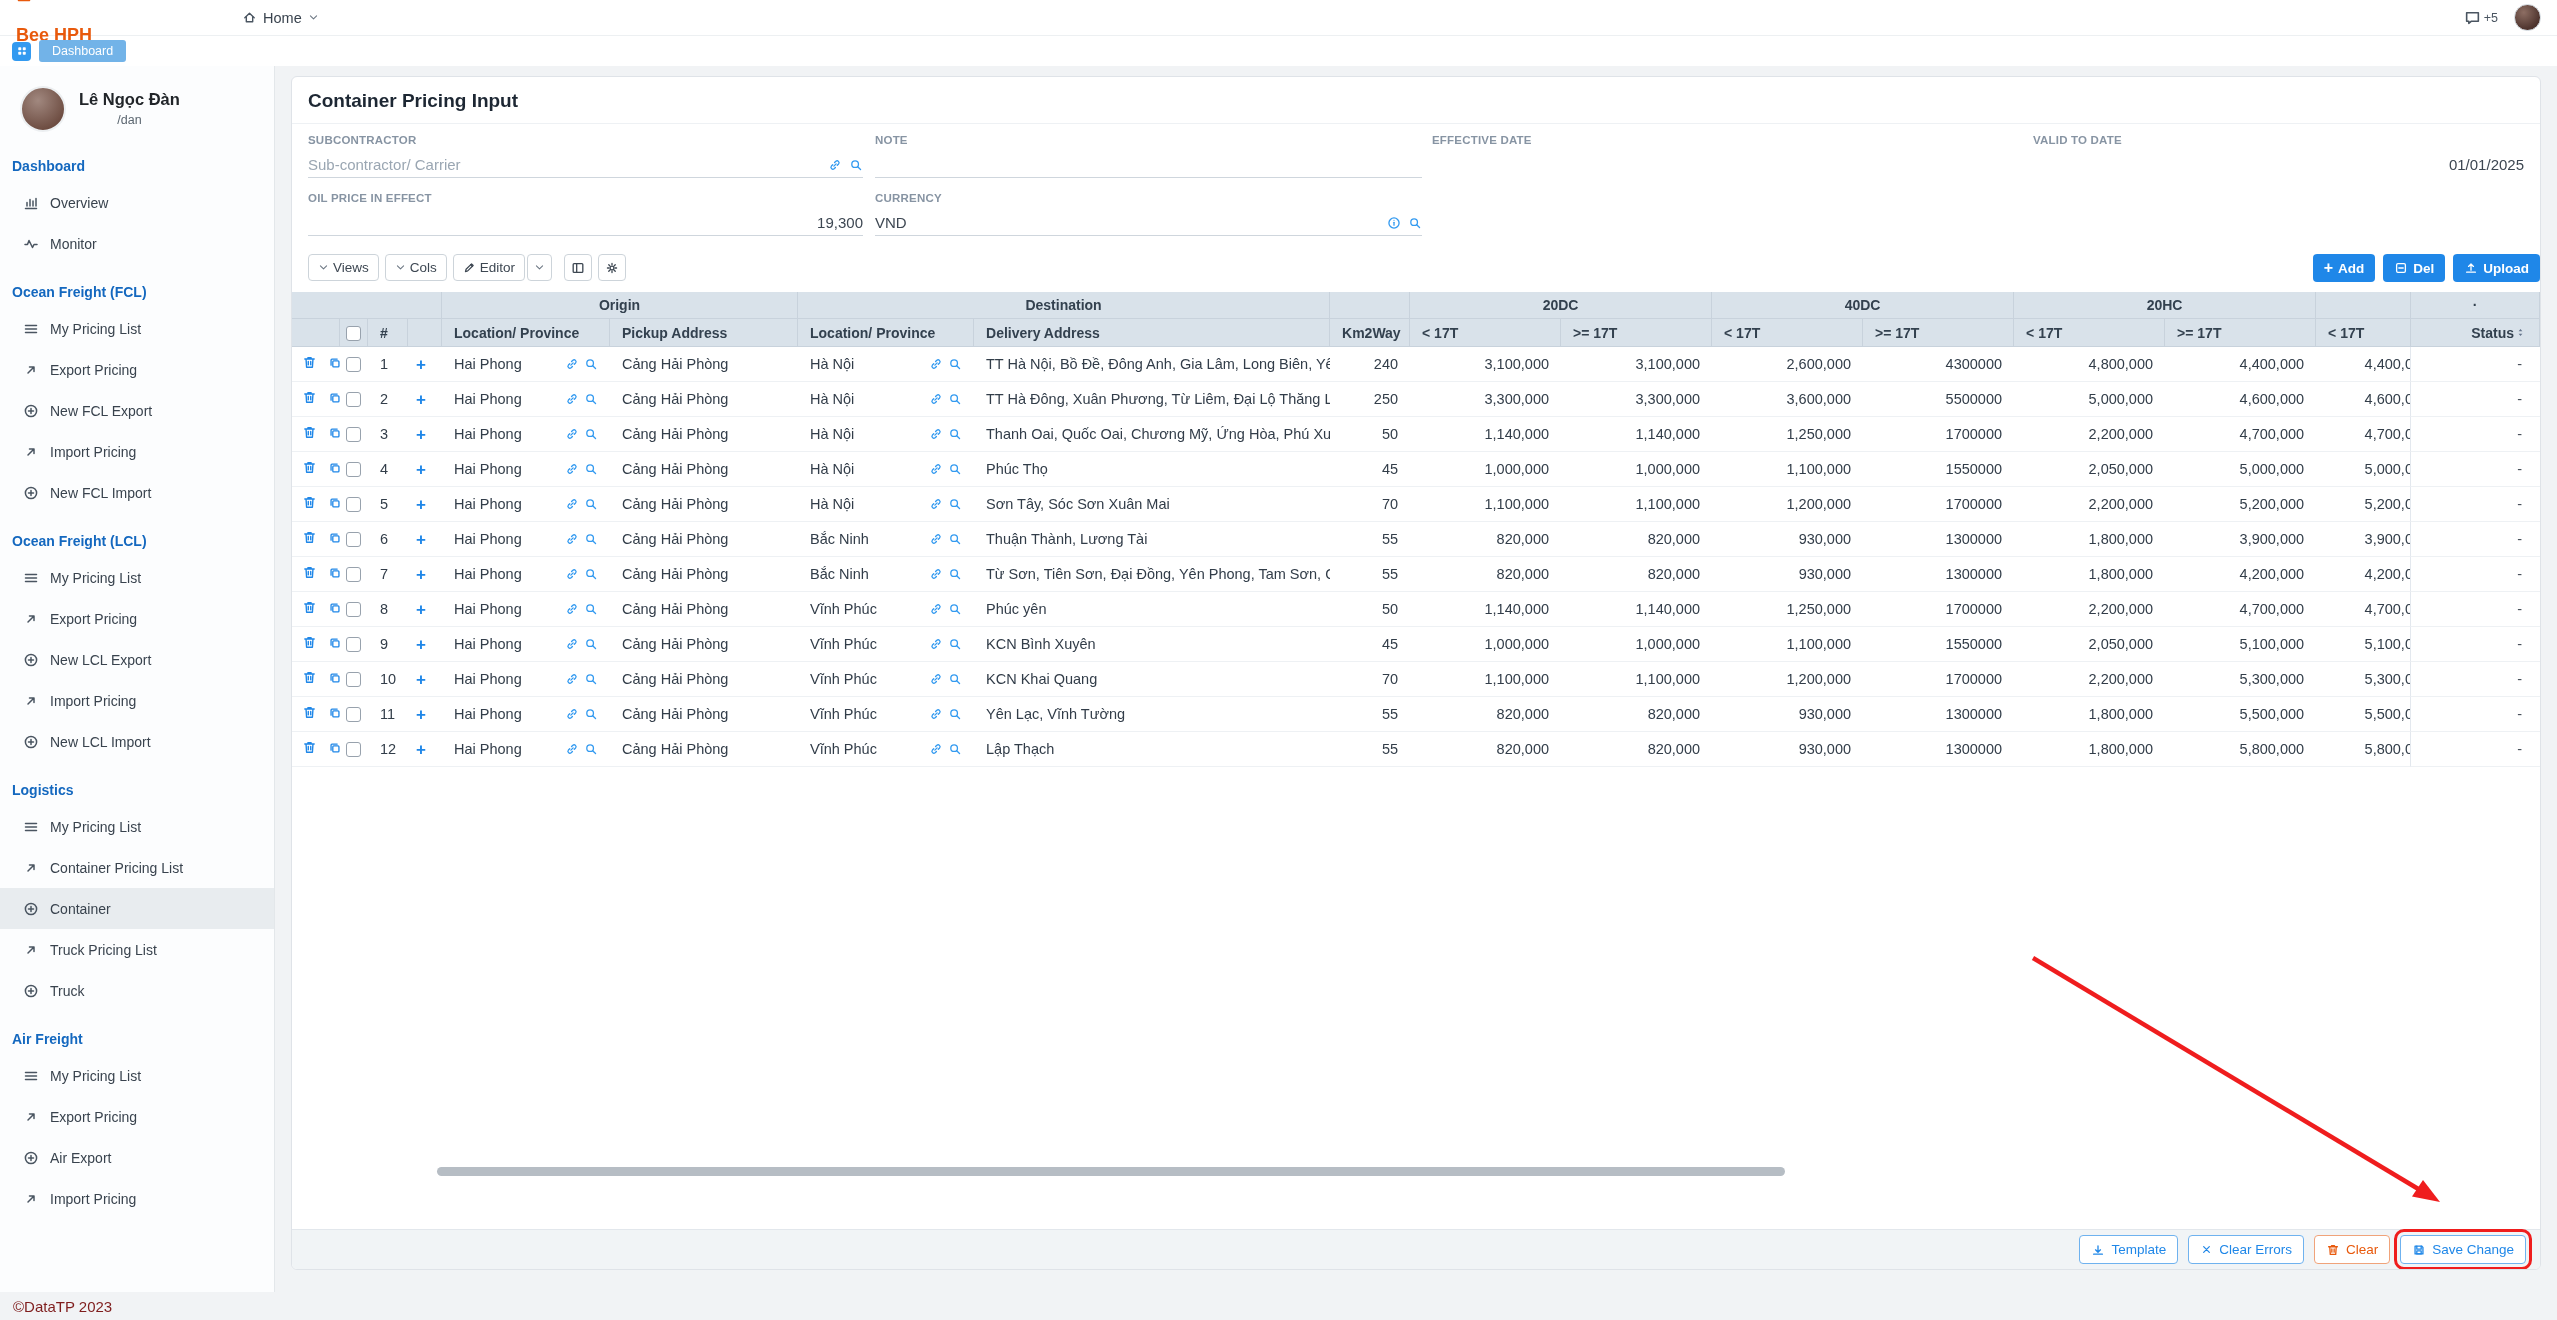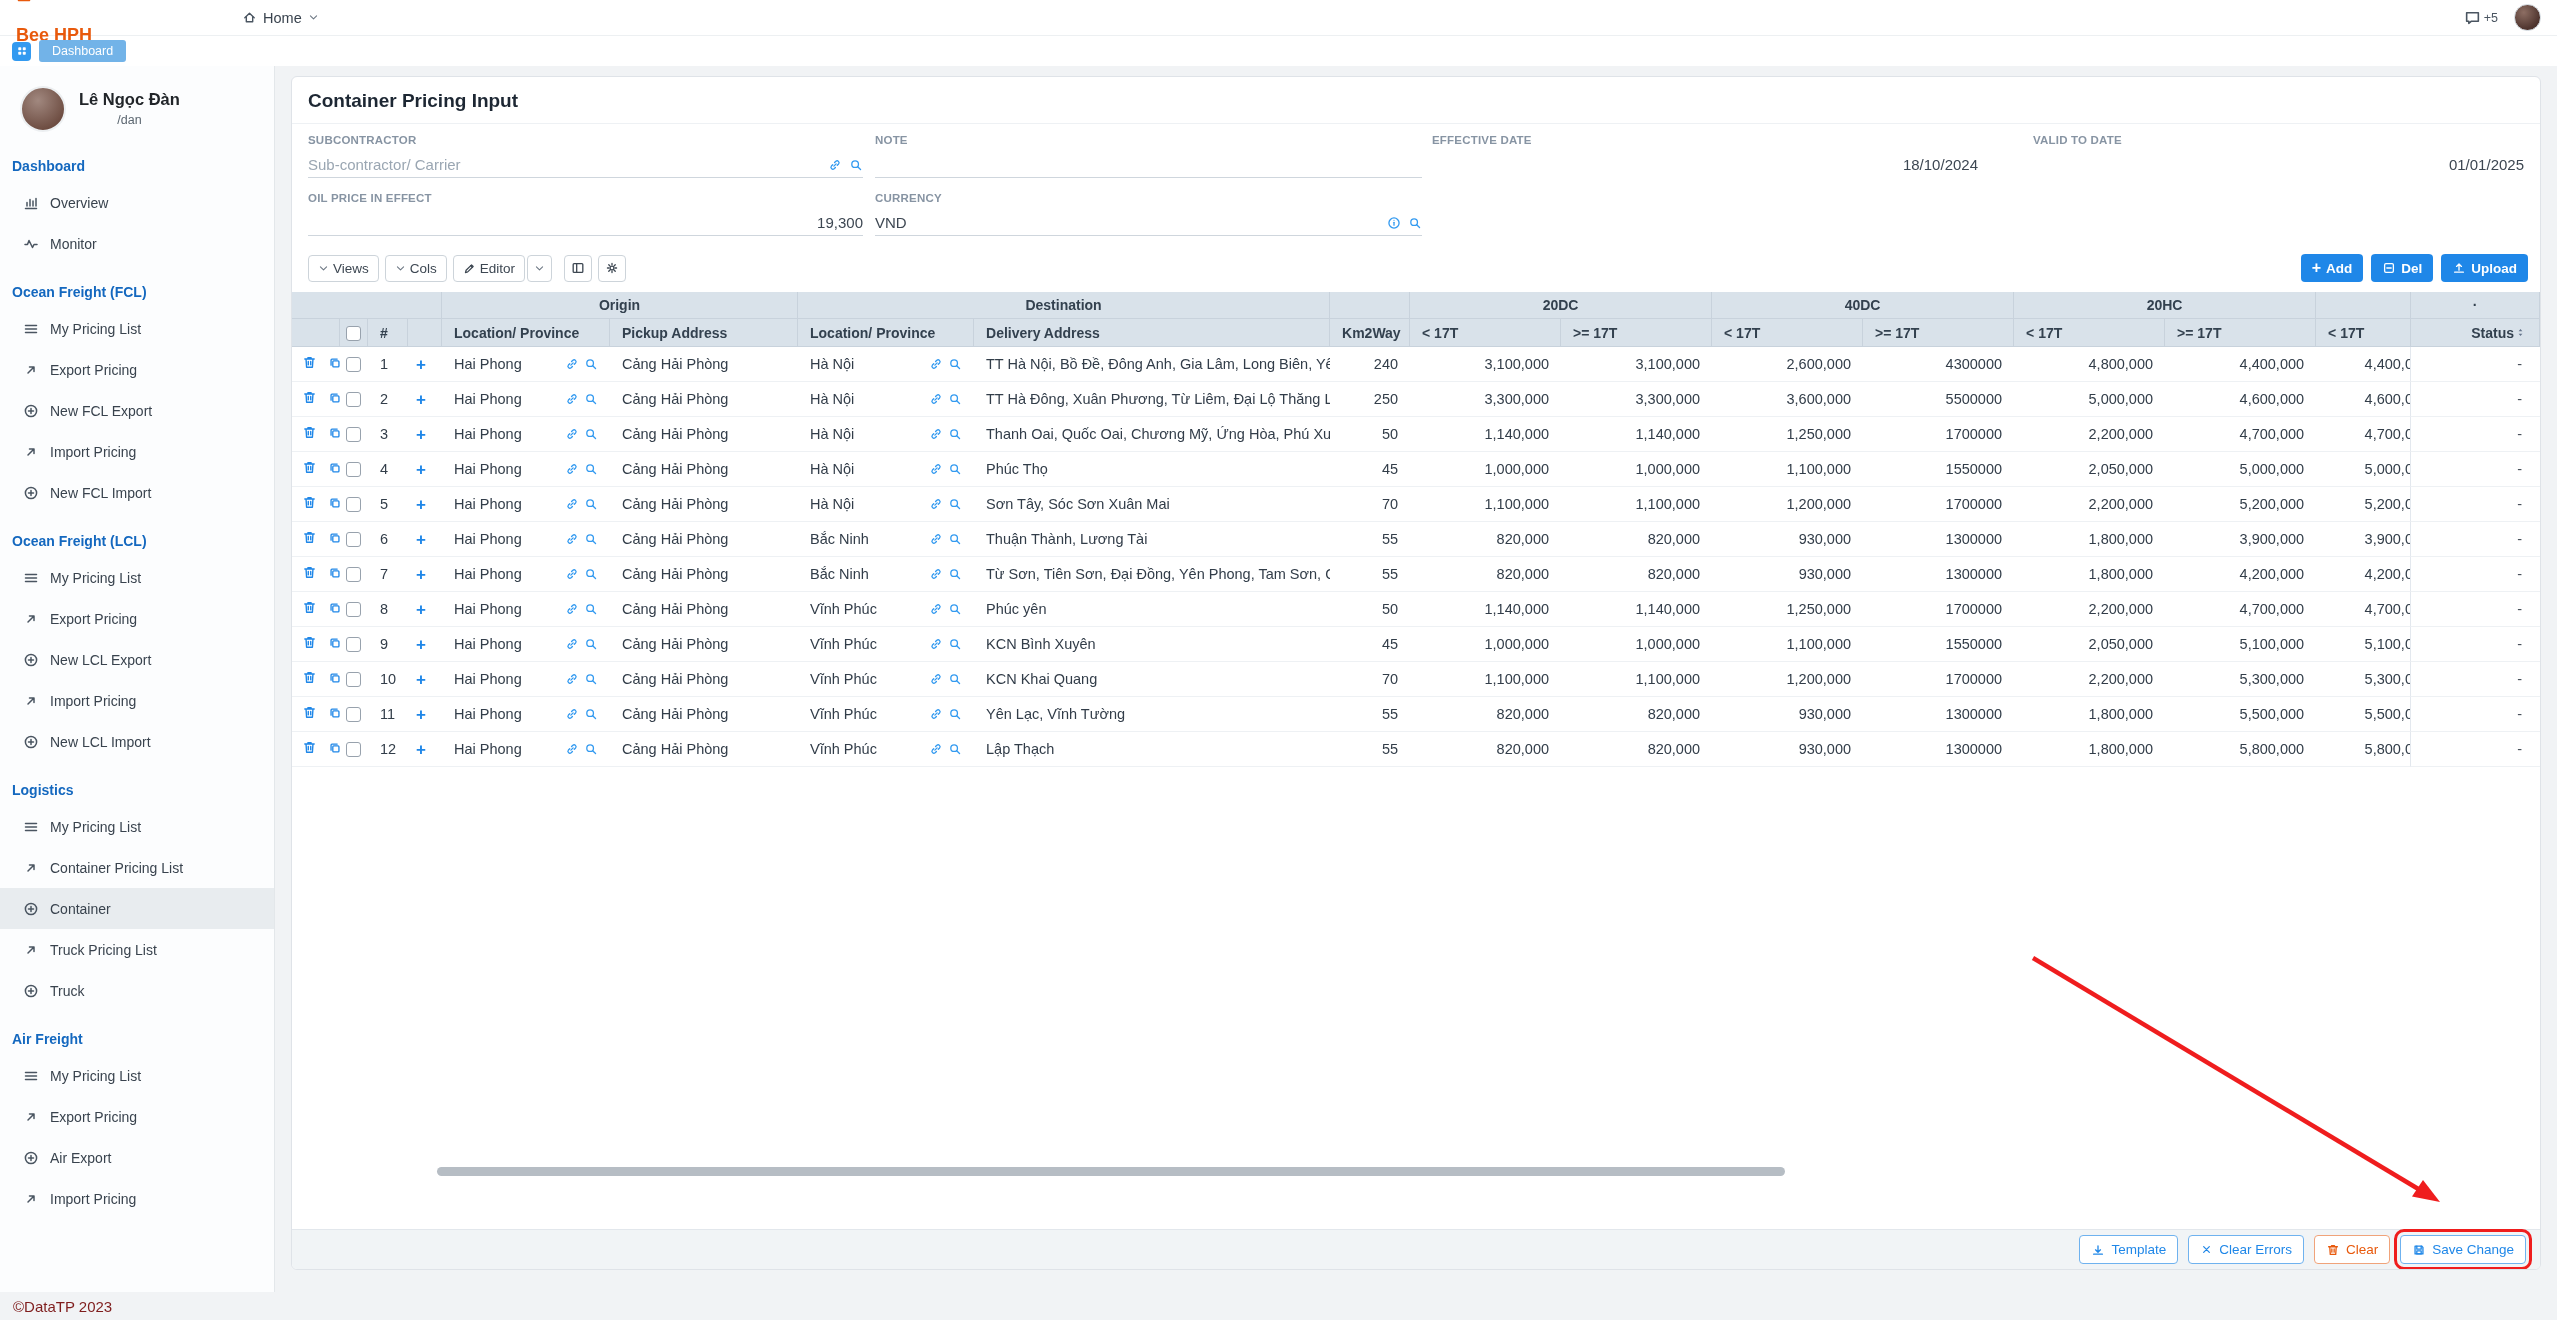--- a/index.html
+++ b/index.html
@@ -61,21 +61,21 @@
   .field { margin-bottom:14px; }
   .f-label { font-size:11.5px; font-weight:700; color:#8794a3; margin-bottom:6px; letter-spacing:.2px; }
   .f-control { display:flex; align-items:center; height:26px; border-bottom:1px solid #cfd6dd;
     font-size:15px; color:#3d4752; }
   .f-control.noline { border-bottom-color:transparent; }
   .f-control.right { justify-content:flex-end; }
   .ph { color:#9aa6b2; }
   .f-icons { margin-left:auto; display:flex; gap:7px; color:#339af0; align-items:center; }
 
   
-  .toolbar { display:flex; align-items:center; padding:2px 12px 10px 16px; }
+  .toolbar { display:flex; padding:2px 0 10px 16px; }
   .tbtn { height:27px; border:1px solid #cdd4da; background:#fff; border-radius:4px;
     display:inline-flex; align-items:center; gap:4px; padding:0 9px; font-size:13.5px;
     color:#3d4752; margin-right:6px; cursor:pointer; }
   .tbtn .chev { color:#6b7682; }
   .tbtn.icon-only { padding:0 6px; }
   .tb-right { margin-left:auto; display:flex; gap:8px; }
   .btn-blue { height:28px; background:#1f87e8; color:#fff; border:none; border-radius:4px;
     padding:0 11px; font-size:13.5px; font-weight:600; display:inline-flex; align-items:center;
     gap:5px; cursor:pointer; }
   .btn-blue .ic { color:#fff; }
@@ -475,23 +475,20 @@
                       <path d="M9.9 9.9L13.2 13.2"></path>
                     </svg>
                   </span>
               </span>
             </div>
           </div>
         </div>
         <div class="fcol3">
           <div class="field">
             <div class="f-label">EFFECTIVE DATE</div>
-            <div class="f-control right noline">
-              <span>18/10/2024</span>
-            </div>
           </div>
           <div class="field">
             <div class="f-label">&nbsp;</div>
           </div>
         </div>
         <div class="fcol4">
           <div class="field">
             <div class="f-label">VALID TO DATE</div>
             <div class="f-control right noline">
               <span>01/01/2025</span>

